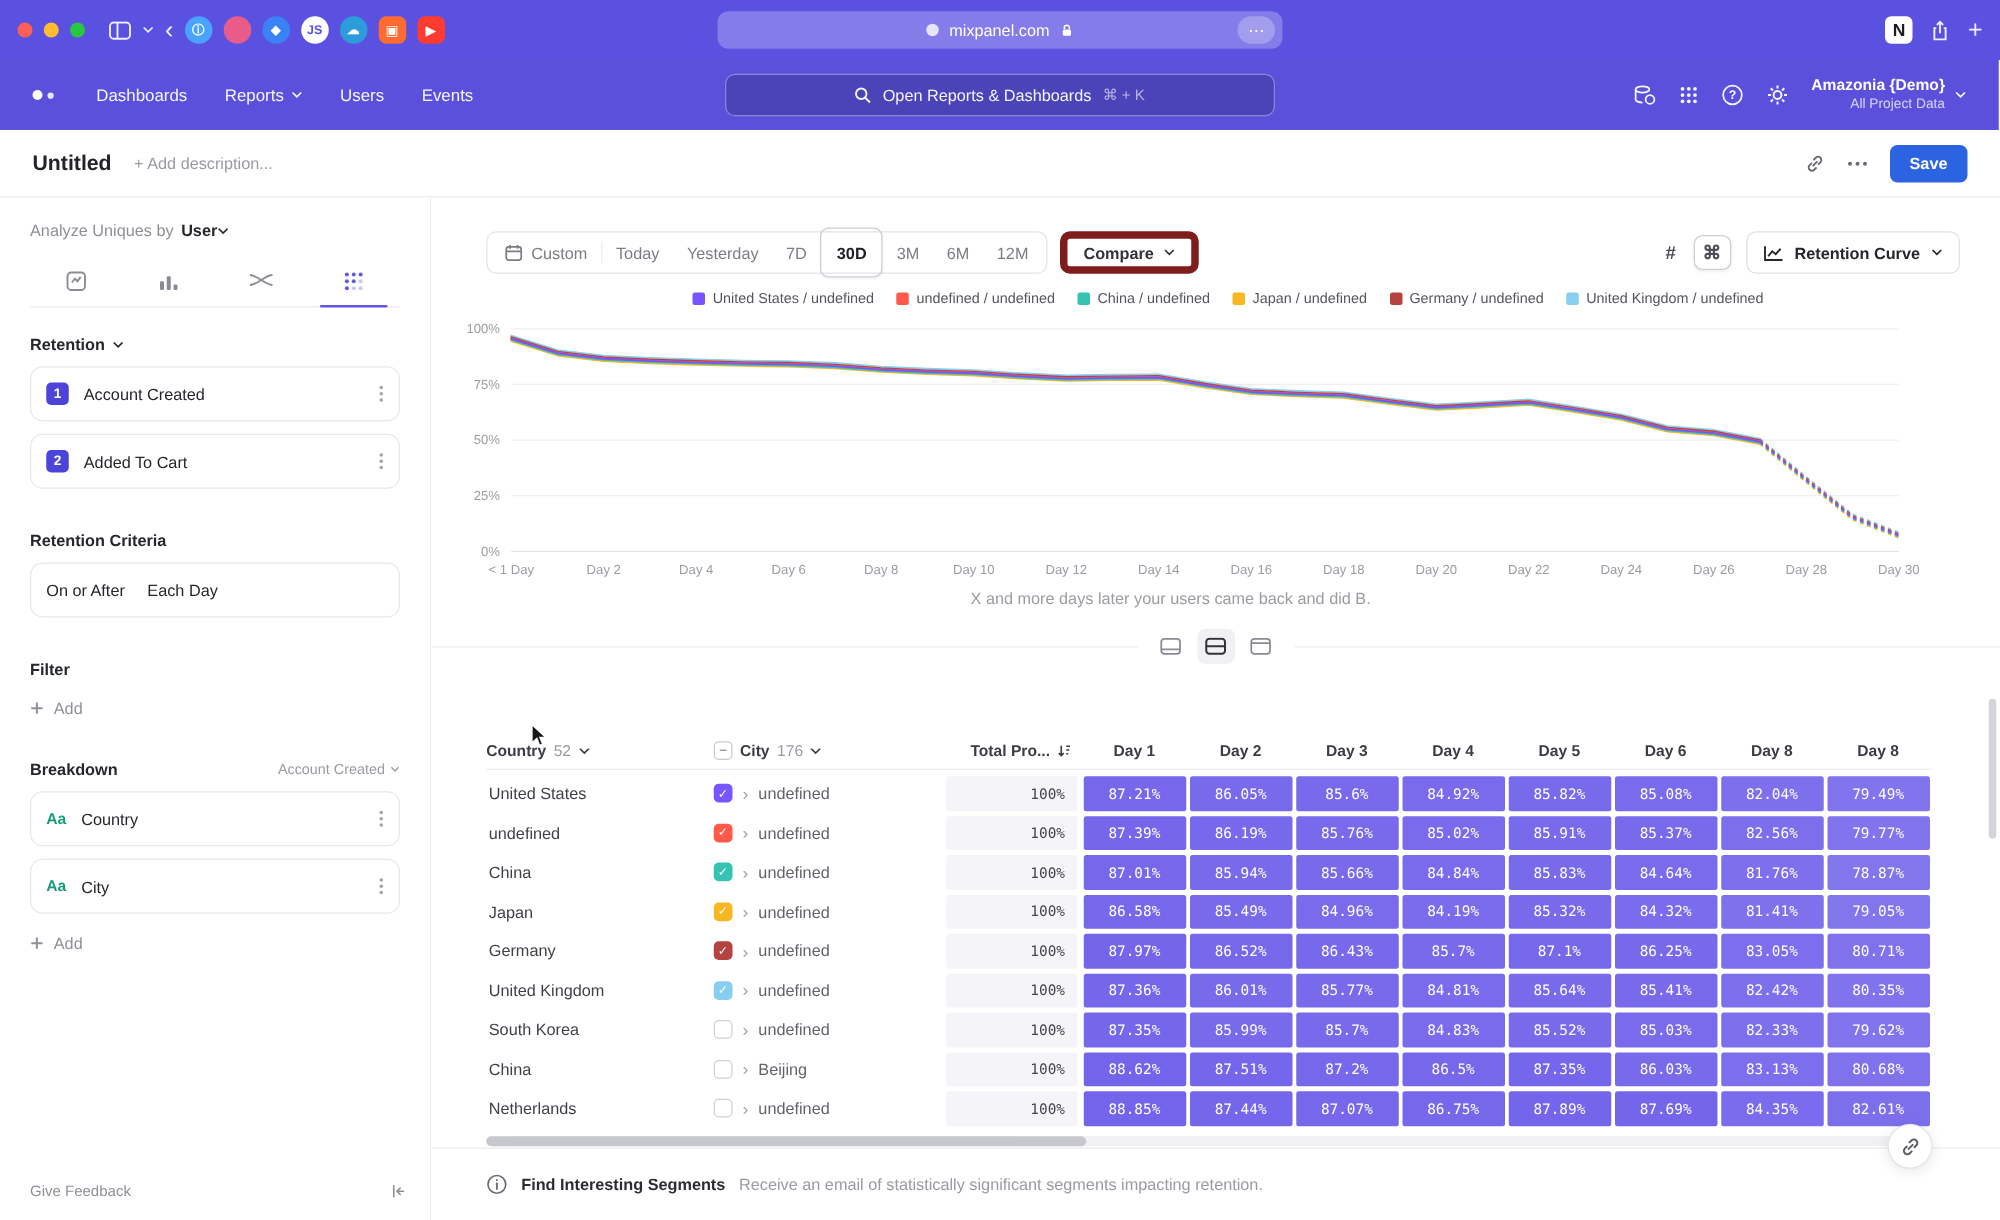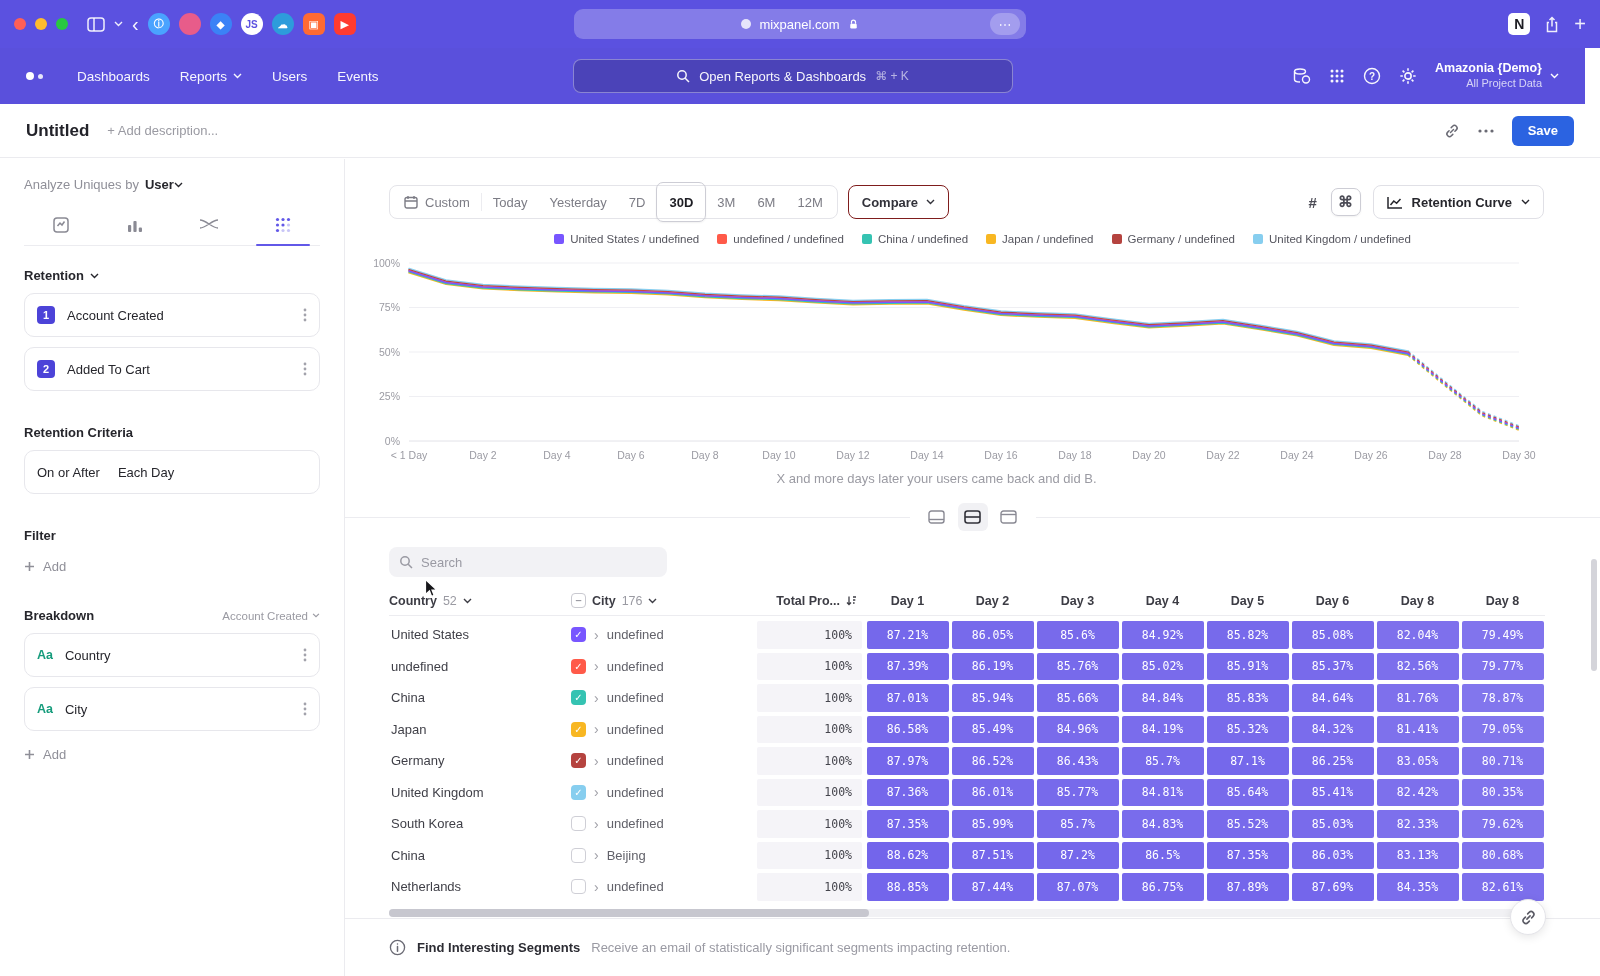--- a/index.html
+++ b/index.html
@@ -14,21 +14,21 @@
   .tl.r{background:#ff5f57}.tl.y{background:#febc2e}.tl.g{background:#28c840}
   .bicon{width:22px;height:22px;border-radius:50%;font-size:10px;font-weight:700;color:#fff}
   .bsq{width:22px;height:22px;border-radius:6px;font-size:11px;color:#fff}
   .urlbar{position:absolute;left:50%;transform:translateX(-50%);top:9px;width:452px;height:30px;background:rgba(255,255,255,.25);border-radius:9px;display:flex;align-items:center;justify-content:center;color:#fff;font-size:13px;gap:7px}
   .url-ext{position:absolute;right:6px;top:4px;width:30px;height:22px;border-radius:11px;background:rgba(255,255,255,.25)}
   .br-right{margin-left:auto;display:flex;align-items:center;gap:14px}
   .nbox{width:22px;height:22px;border-radius:5px;background:#fff;color:#1c1c22;font-weight:700;font-size:14px}
   .chev-nav{font-size:20px;line-height:1;color:rgba(255,255,255,.95)}
 
   
-  .mxnav{position:absolute;top:48px;left:0;right:15px;height:56px;background:#5a50dc;display:flex;align-items:center;padding:0 26px;color:#fff}
+  .mxnav{position:absolute;top:48px;left:0;right:1px;height:56px;background:#5a50dc;display:flex;align-items:center;padding:0 26px;color:#fff}
   .logo-dots{display:flex;align-items:center;gap:4px;margin-right:34px}
   .ld1{width:8px;height:8px;border-radius:50%;background:#fff}
   .ld2{width:5px;height:5px;border-radius:50%;background:rgba(255,255,255,.85)}
   .nav-item{font-size:13.5px;font-weight:500;margin-right:30px;display:flex;align-items:center;gap:6px;color:rgba(255,255,255,.95);cursor:default}
   .nav-search{position:absolute;left:50%;transform:translateX(-50%);top:11px;width:440px;height:34px;background:rgba(0,0,0,.16);border:1px solid rgba(255,255,255,.35);border-radius:8px;display:flex;align-items:center;justify-content:center;gap:9px;font-size:13px;color:rgba(255,255,255,.95)}
   .nav-search .kbd{color:rgba(255,255,255,.6);font-size:12px}
   .nav-right{margin-left:auto;display:flex;align-items:center;gap:18px}
   .nicon{color:#fff;opacity:.95}
   .proj{display:flex;align-items:center;gap:8px}
   .proj-text{text-align:right;line-height:1.25}
@@ -61,26 +61,26 @@
   .card-label{font-size:13px;color:#26262c;font-weight:500}
   .kebab{margin-left:auto;color:#a2a2ab}
   .crit-card{gap:18px}
   .addrow{display:flex;align-items:center;gap:8px;color:#8f8f98;font-size:13px;margin-top:16px}
   .bd-head{display:flex;align-items:center;justify-content:space-between}
   .bd-ev{font-size:11.5px;color:#9a9aa2;display:flex;align-items:center;gap:4px}
   .aa{color:#169c7c;font-weight:700;font-size:12.5px;margin-right:12px}
   .sb-bottom{position:absolute;bottom:0;left:0;right:0;height:46px;display:flex;align-items:center;justify-content:space-between;padding:0 18px 0 24px;color:#8f8f98;font-size:12px}
 
   
-  .toolbar{position:absolute;top:26px;left:44px;right:56px;display:flex;align-items:center}
+  .toolbar{position:absolute;top:26px;left:44px;right:32px;display:flex;align-items:center}
   .range-group{display:flex;align-items:center;border:1px solid #e4e4e9;border-radius:8px;background:#fff;height:34px;padding:0 3px}
   .range-item{padding:0 11px;font-size:13px;color:#7c7c85;display:flex;align-items:center;gap:7px;height:100%}
   .rsep{width:1px;height:18px;background:#ececf0}
   .range-item.sel{border:1px solid #cdcdd5;border-radius:7px;color:#1d1d23;font-weight:700;height:40px;box-shadow:0 1px 2px rgba(0,0,0,.06);padding:0 12px}
-  .compare-btn{margin-left:10px;height:34px;border:1px solid #7f1d1d;border-radius:8px;display:flex;align-items:center;gap:8px;padding:0 13px;font-size:13px;color:#32323a;font-weight:600;background:#fff}
+  .compare-btn{margin-left:10px;height:34px;border:6px solid #7f1d1d;border-radius:8px;display:flex;align-items:center;gap:8px;padding:0 13px;font-size:13px;color:#32323a;font-weight:600;background:#fff}
   .tb-right{margin-left:auto;display:flex;align-items:center;gap:12px}
   .iconseg{display:flex;align-items:center;gap:3px}
   .ib{width:30px;height:28px;border-radius:7px;color:#4c4c56;font-size:15px;font-weight:600}
   .ib.sel{border:1px solid #cdcdd5;box-shadow:0 1px 2px rgba(0,0,0,.06)}
   .viewdd{height:34px;border:1px solid #e0e0e6;border-radius:8px;display:flex;align-items:center;gap:9px;padding:0 13px;font-size:13px;color:#26262c;font-weight:600;background:#fff}
 
   
   .legend{position:absolute;top:74px;left:60px;right:40px;display:flex;justify-content:center;gap:18px;font-size:11.5px;color:#55555e}
   .legend-item{display:flex;align-items:center}
   .sw{width:10px;height:10px;border-radius:2px;margin-right:6px}
@@ -399,20 +399,28 @@
             </svg>
           </span>
       </div>
       <div class="addrow">
         <svg width="11" height="11" viewBox="0 0 11 11" stroke="currentColor" stroke-width="1.6">
             <path d="M5.5 1v9M1 5.5h9"></path>
           </svg>
         <span>Add</span>
       </div>
 
+      <div class="sb-bottom">
+        <span>Give Feedback</span>
+        <span>
+            <svg width="15" height="14" viewBox="0 0 16 16" stroke="currentColor" stroke-width="1.5" fill="none" stroke-linecap="round">
+              <path d="M4 3v10M13 8H7M9.8 5.2L7 8l2.8 2.8"></path>
+            </svg>
+          </span>
+      </div>
     </div>
 
     <div class="main">
 
       <div class="toolbar">
         <div class="range-group">
           <span class="range-item">
             <svg width="14" height="14" viewBox="0 0 14 14" fill="none" stroke="currentColor" stroke-width="1.4">
                 <rect x="1" y="2.5" width="12" height="10.5" rx="2"></rect>
                 <path d="M1 6h12M4 1v3M10 1v3"></path>
@@ -539,29 +547,20 @@
             </svg>
           </span>
         <span class="tg fc">
             <svg width="17" height="14" viewBox="0 0 17 14" fill="none" stroke="currentColor" stroke-width="1.4">
               <rect x="1" y="1" width="15" height="12" rx="2.5"></rect>
               <path d="M1 4.5h15"></path>
             </svg>
           </span>
       </div>
 
-      <div class="search">
-        <span>
-            <svg width="14" height="14" viewBox="0 0 14 14">
-              <circle cx="6" cy="6" r="4.2" stroke="currentColor" stroke-width="1.5" fill="none"></circle>
-              <path d="M9.2 9.2L13 13" stroke="currentColor" stroke-width="1.5"></path>
-            </svg>
-          </span>
-        <span>Search</span>
-      </div>
 
       <div class="thead tgrid">
         <span class="th">
           <span>Country</span>
             <span class="cnt">52</span>
           <svg width="9" height="6" viewBox="0 0 9 6">
               <path d="M1 1l3.5 3.5L8 1" stroke="currentColor" stroke-width="1.4" fill="none"></path>
             </svg>
         </span>
         <span class="th">

